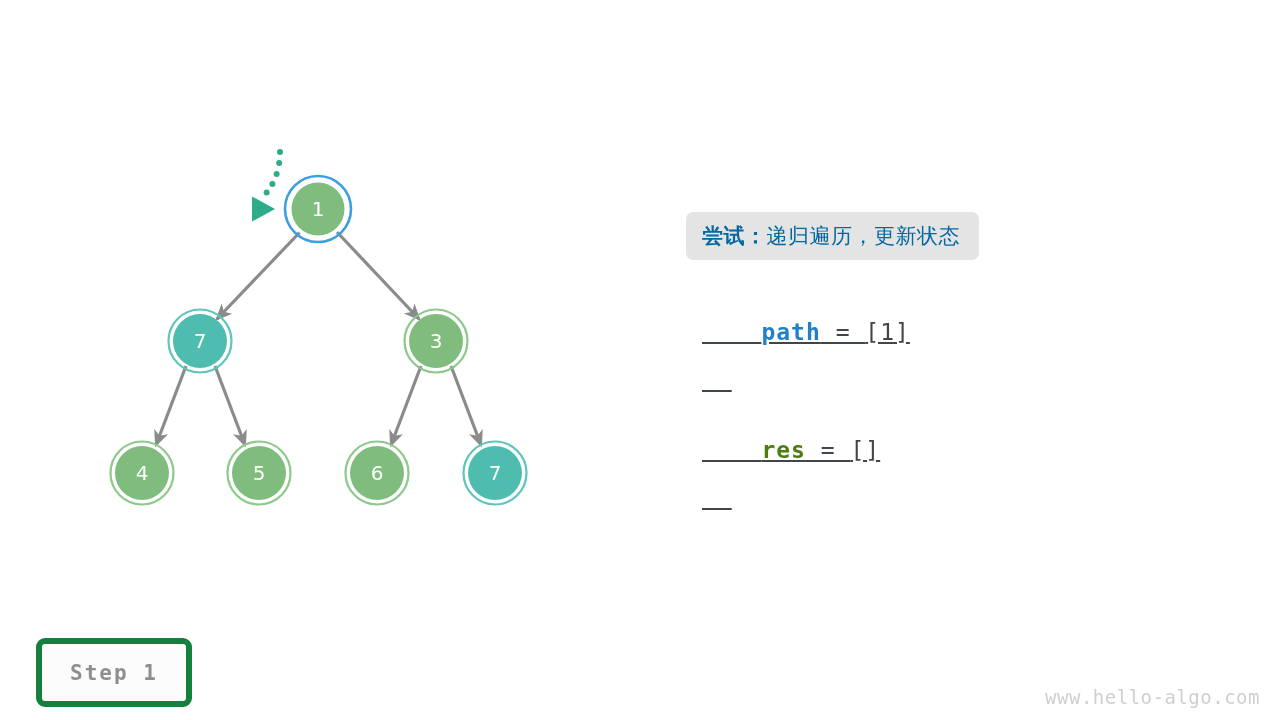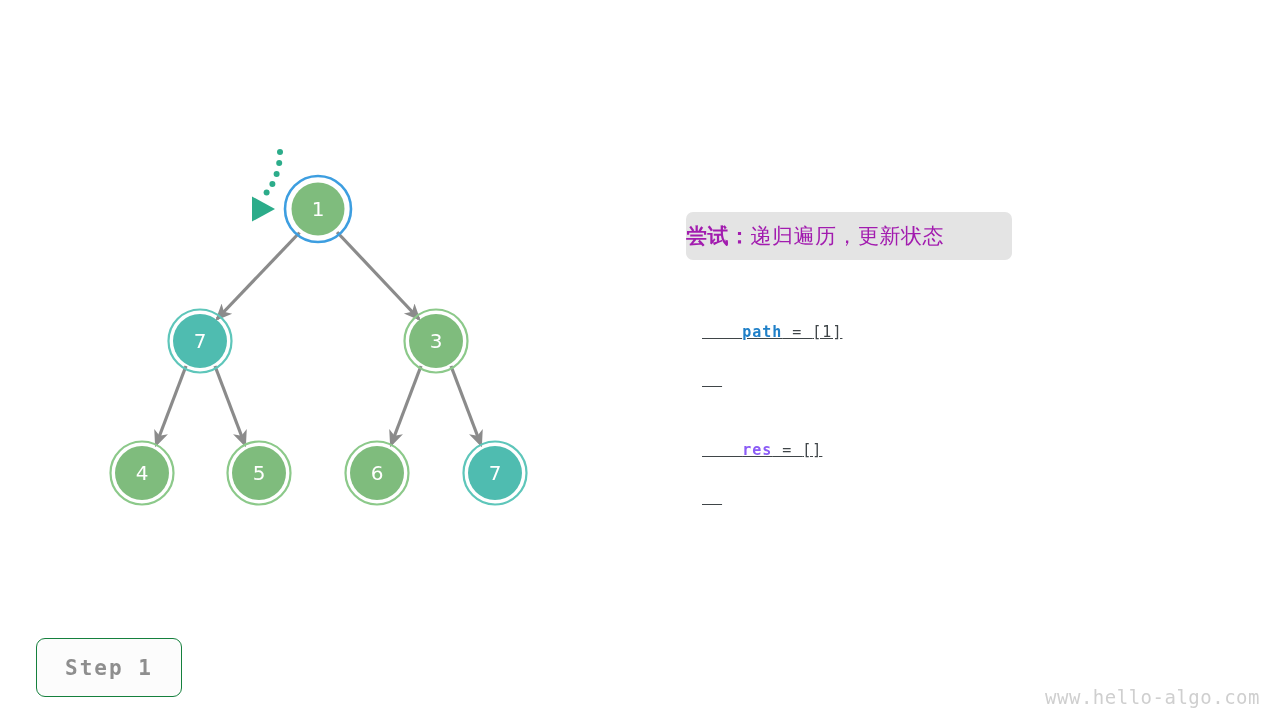--- a/index.html
+++ b/index.html
@@ -43,67 +43,68 @@
   
   #info-panel {
     position: absolute;
     left: 686px;
     top: 212px;
     width: 520px;
   }
   .desc-line {
     font-family: "DejaVu Sans", "Liberation Sans", sans-serif;
     font-size: 21px;
-    color: #a21caf;
+    color: #0369a1;
     line-height: 48px;
     height: 48px;
     white-space: nowrap;
     display: block;
-    width: 326px;
+    width: 293px;
     box-sizing: border-box;
+    padding-left: 16px;
     letter-spacing: 0.5px;
   }
   .desc-line.highlighted {
     background: #e4e4e4;
     border-radius: 7px;
   }
   .desc-key {
     font-weight: bold;
   }
 
   .code-line {
     font-family: "DejaVu Sans Mono", "Liberation Mono", monospace;
-    font-size: 15px;
+    font-size: 23px;
     line-height: 48px;
     height: 48px;
     white-space: pre;
     color: #3f4548;
     letter-spacing: 1px;
     text-decoration: underline;
   }
   .code-line .var-path {
     color: #2080c8;
     font-weight: bold;
   }
   .code-line .var-res {
-    color: #8b5cf6;
+    color: #4d7c0f;
     font-weight: bold;
   }
   .code-spacer {
     height: 70px;
   }
 
   
   #step-badge {
     position: absolute;
     left: 36px;
     top: 638px;
     width: 144px;
     height: 57px;
-    border: 1px solid #15803d;
+    border: 6px solid #15803d;
     border-radius: 9px;
     background: #fcfcfc;
     display: flex;
     align-items: center;
     justify-content: center;
     font-family: "DejaVu Sans Mono", "Liberation Mono", monospace;
     font-size: 21px;
     font-weight: bold;
     color: #8e8e8e;
     letter-spacing: 2px;

